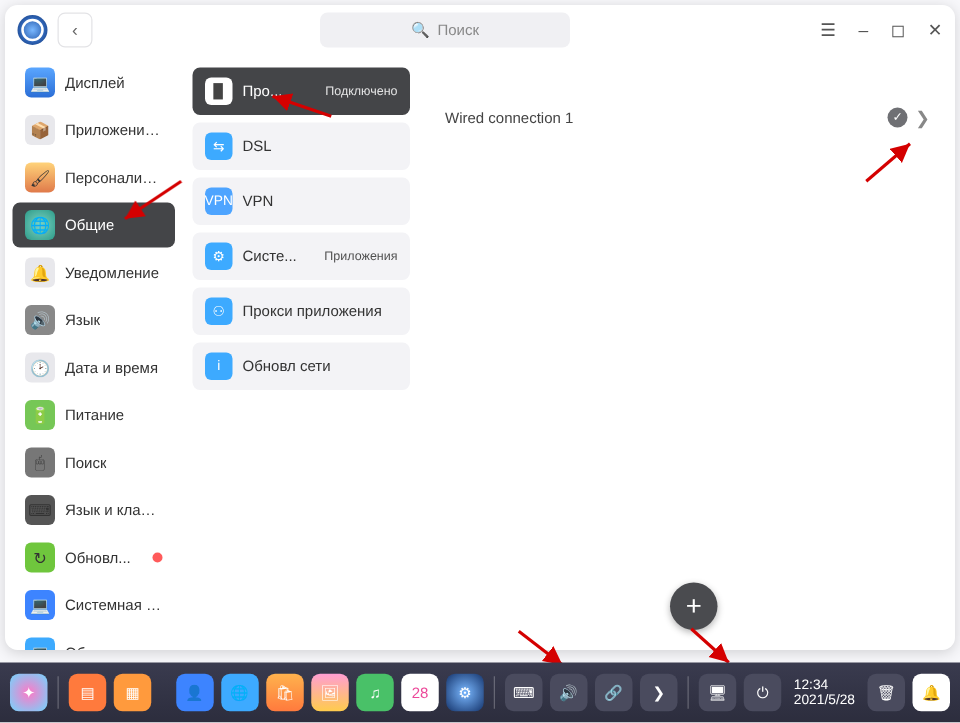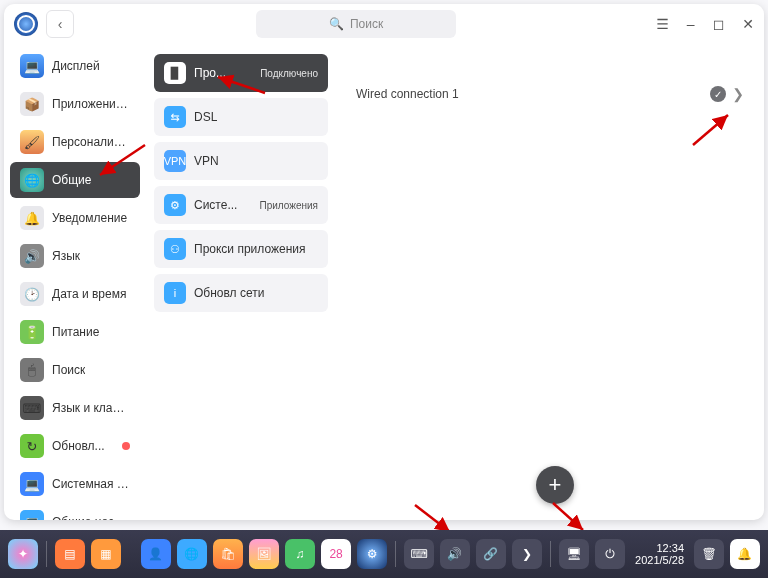--- a/index.html
+++ b/index.html
@@ -34,21 +34,21 @@
   .toggle::after { content: ""; position: absolute; right: 2px; top: 2px; width: 22px; height: 16px; background: #48494c; border-radius: 8px; }
   .conn-row { margin-top: 18px; height: 28px; display: flex; align-items: center; font-size: 12px; color: #444; justify-content: center; }
   .row-icons { margin-left: auto; display: flex; align-items: center; gap: 6px; }
   .check-ic{width:16px;height:16px;border-radius:50%;background:#6f7074;display:flex;align-items:center;justify-content:center;color:#fff;font-size:10px;}
   .chev{color:#888;font-size:14px;}
   .fab { position:absolute; bottom: 16px; right: 190px; width: 38px; height: 38px; border-radius: 50%; background: #4a4b4f; color: #fff; font-size: 22px; display:flex;align-items:center;justify-content:center; box-shadow:0 2px 6px rgba(0,0,0,.3);}
   
   .dock { position: absolute; left: 0; right: 0; bottom: 0; height: 48px; background: linear-gradient(#3a3b4f,#2c2d3d); display: flex; align-items: center; padding: 0 8px; gap: 6px; }
   .dock .d-icon { width: 30px; height: 30px; border-radius: 7px; background: #6b6c7e; display:flex;align-items:center;justify-content:center;color:#fff;font-size:12px;flex-shrink:0;}
   .d-sep{width:1px;height:26px;background:rgba(255,255,255,.25);margin:0 2px;}
-  .d-time{color:#fff;font-size:11px;line-height:12px;text-align:right;margin:0 4px;}
+  .d-time{color:#fff;font-size:11px;line-height:12px;text-align:left;margin:0 4px;}
   
   .arrow{position:absolute;pointer-events:none;}
   
   .ic-disp{background:linear-gradient(#5aa6ff,#2b6ed6);} .ic-apps{background:#e8e8ec;color:#5a9bff;} .ic-pers{background:linear-gradient(#ffd37a,#e07a4a);} .ic-net{background:radial-gradient(circle,#7fd3c4,#2c9b88);} .ic-notif{background:#e8e8ec;color:#d9b04f;} .ic-sound{background:#888;} .ic-dt{background:#e8e8ec;color:#888;} .ic-pow{background:#76c756;} .ic-mouse{background:#777;} .ic-kb{background:#555;} .ic-upd{background:#6fc63d;} .ic-sys{background:#3d84ff;} .ic-gen{background:#3daafe;}
 </style>
 </head>
 <body>
 
 <div class="window">
   <div class="titlebar">

